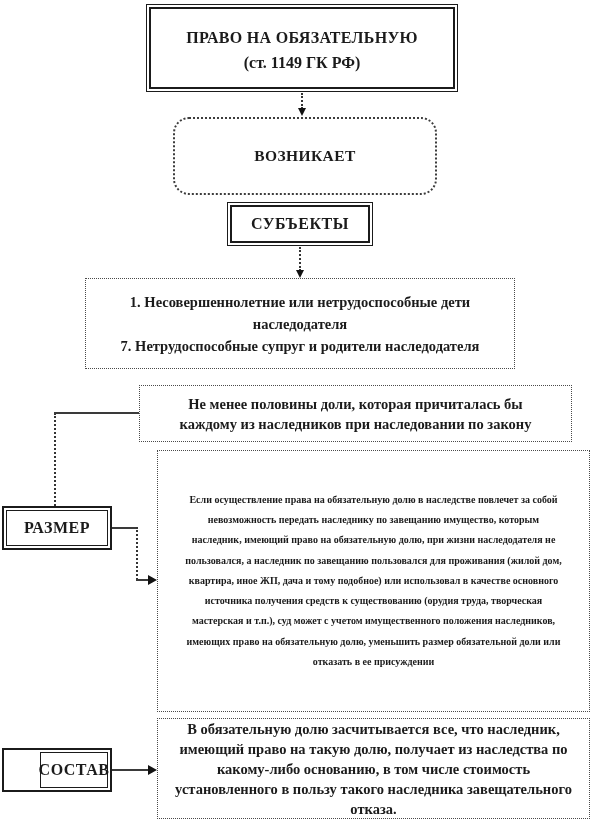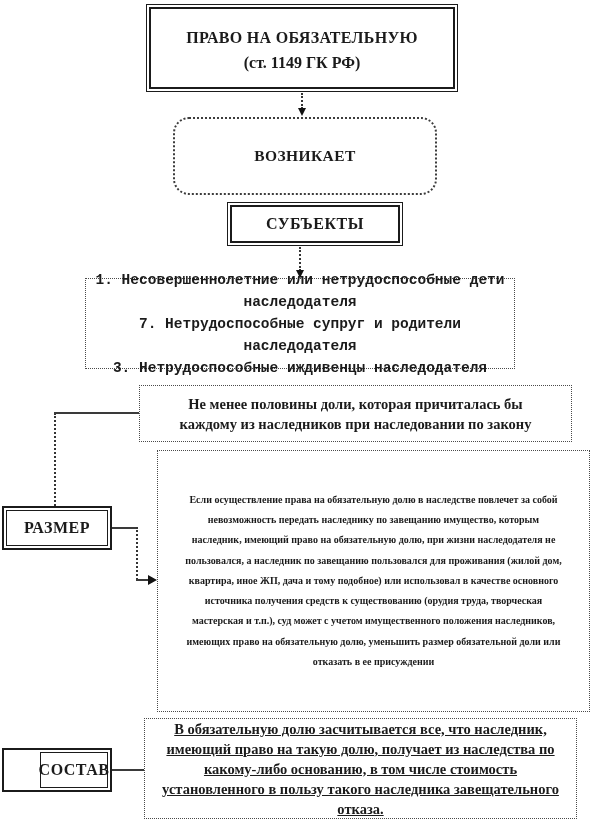--- a/index.html
+++ b/index.html
@@ -35,21 +35,21 @@
   .arises-box {
     border:2px dotted #3c3c3c; border-radius:16px; background:#fff;
     display:flex; flex-direction:column; align-items:center; justify-content:center;
     text-align:left;
   }
   .arises-h { font-size:15.5px; font-weight:bold; line-height:24px; letter-spacing:0.4px; }
   .arises-b { font-size:14.5px; line-height:23px; width:190px; }
 
   .label-16 { font-size:16px; font-weight:bold; letter-spacing:0.5px; }
 
-  .list-text { font-size:14.5px; font-weight:bold; line-height:22px; padding:0 6px;font-family:Liberation Mono, monospace; }
+  .list-text { font-size:14.5px; font-weight:bold; line-height:22px; padding:0 6px; }
 
   .p-box1 { font-size:14.5px; line-height:20px; padding:0 22px; }
   .p-box2 { font-size:10px;   line-height:20.2px; padding:4px 26px; }
   .p-box3 { font-size:14.5px; line-height:20px; padding:0 8px; }
 
   
   .vdot   { width:0; border-left:2px dotted #333; }
   .hsolid { height:0; border-top:2px solid #3a3a3a; }
   .ah-r { width:0; height:0; border-top:5px solid transparent; border-bottom:5px solid transparent; border-left:9px solid #111; }
   .ah-d { width:0; height:0; border-left:4px solid transparent; border-right:4px solid transparent; border-top:8px solid #111; }
@@ -66,33 +66,32 @@
     </div>
   </div>
 
   <div class="abs vdot" style="left:301px; top:93px; height:16px;"></div>
   <div class="abs ah-d" style="left:298px; top:108px;"></div>
 
   <div class="abs arises-box" style="left:173px; top:117px; width:264px; height:78px;">
     <div class="arises-h">ВОЗНИКАЕТ</div>
   </div>
 
-  <div class="abs dbl" style="left:227px; top:202px; width:176px; height:44px;">
+  <div class="abs dbl" style="left:227px; top:202px; width:146px; height:44px;">
     <div class="dbl-in">
       <div class="label-16">СУБЪЕКТЫ</div>
     </div>
   </div>
 
   <div class="abs vdot" style="left:299px; top:247px; height:24px;"></div>
   <div class="abs ah-d" style="left:296px; top:270px;"></div>
 
   <div class="abs content-box list-text" style="left:85px; top:278px; width:430px; height:91px;">
     <div>1. Несовершеннолетние или нетрудоспособные дети наследодателя</div>
     <div>7. Нетрудоспособные супруг и родители наследодателя</div>
-    <div>3. Нетрудоспособные иждивенцы наследодателя</div>
   </div>
 
   <div class="abs dbl2" style="left:2px; top:506px; width:110px; height:44px;">
     <div class="dbl2-in">
       <div class="label-16">РАЗМЕР</div>
     </div>
   </div>
 
   <div class="abs vdot" style="left:54px; top:413px; height:93px;"></div>
   <div class="abs hsolid" style="left:54px; top:412px; width:94px;"></div>
@@ -113,17 +112,17 @@
 
   <div class="abs dbl2" style="left:2px; top:748px; width:110px; height:44px;padding-left:36px;">
     <div class="dbl2-in">
       <div class="label-16">СОСТАВ</div>
     </div>
   </div>
 
   <div class="abs hsolid" style="left:112px; top:769px; width:36px;"></div>
   <div class="abs ah-r" style="left:148px; top:765px;"></div>
 
-  <div class="abs content-box p-box3" style="left:144px; top:718px; width:433px; height:101px;text-decoration:underline;">
+  <div class="abs content-box p-box3" style="left:157px; top:718px; width:433px; height:101px;">
     <div>В обязательную долю засчитывается все, что наследник, имеющий право на такую долю, получает из наследства по какому-либо основанию, в том числе стоимость установленного в пользу такого наследника завещательного отказа.</div>
   </div>
 
 </div>
 
 </body></html>

